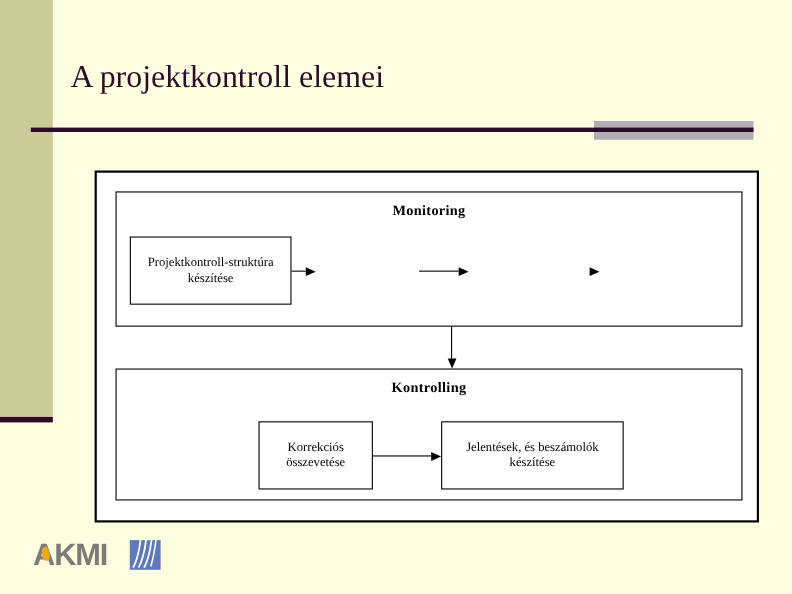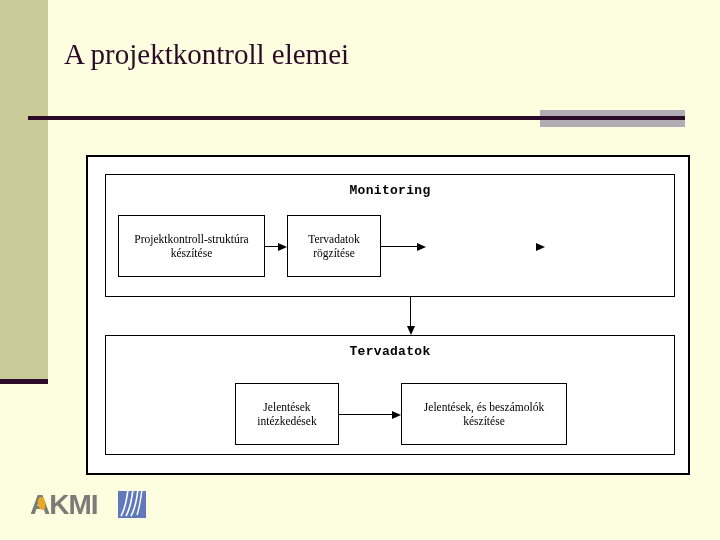--- a/index.html
+++ b/index.html
@@ -38,21 +38,21 @@
     top: 379px;
     width: 48px;
     height: 5px;
     background: #2b0b28;
   }
 
   
   .title {
     position: absolute;
     left: 64px;
-    top: 36px;
+    top: 52px;
     width: 620px;
     color: #2b0b28;
     font-size: 29px;
     line-height: 36px;
     font-family: "Liberation Serif", serif;
     white-space: nowrap;
   }
 
   
   .title-rule-grey {
@@ -104,21 +104,21 @@
   }
 
   .group-label {
     position: absolute;
     left: 0;
     top: 8px;
     width: 100%;
     text-align: center;
     font-weight: bold;
     font-size: 13px;
-    font-family: Liberation Mono, monospace;
+    font-family: Liberation Serif, serif;
     color: #000;
     letter-spacing: .3px;
   }
 
   .node {
     position: absolute;
     border: 1px solid #000;
     background: #ffffff;
     box-sizing: border-box;
     display: flex;
@@ -244,48 +244,45 @@
 
   <div class="diagram-outer">
 
     <div class="group-box group-monitoring">
       <div class="group-label">Monitoring</div>
     </div>
 
     <div class="node n-struktura">
       <span>Projektkontroll-struktúra készítése</span>
     </div>
-    <div class="node n-tervadatok">
-      <span>Tervadatok rögzítése</span>
-    </div>
 
     <div class="arrow-h a1">
       <div class="shaft"></div>
       <div class="head"></div>
     </div>
     <div class="arrow-h a2">
       <div class="shaft"></div>
       <div class="head"></div>
     </div>
     <div class="arrow-h a3">
       <div class="shaft"></div>
       <div class="head"></div>
     </div>
 
     <div class="arrow-v">
       <div class="shaft"></div>
       <div class="head"></div>
     </div>
 
     <div class="group-box group-kontrolling">
-      <div class="group-label">Tervadatok</div>
+      <div class="group-label">Kontrolling</div>
     </div>
 
     <div class="node n-korrekcios">
-      <span>Jelentések intézkedések</span>
+      <span>Korrekciós összevetése</span>
     </div>
     <div class="node n-jelentesek">
       <span>Jelentések, és beszámolók készítése</span>
     </div>
 
     <div class="arrow-h a4">
       <div class="shaft"></div>
       <div class="head"></div>
     </div>
 

